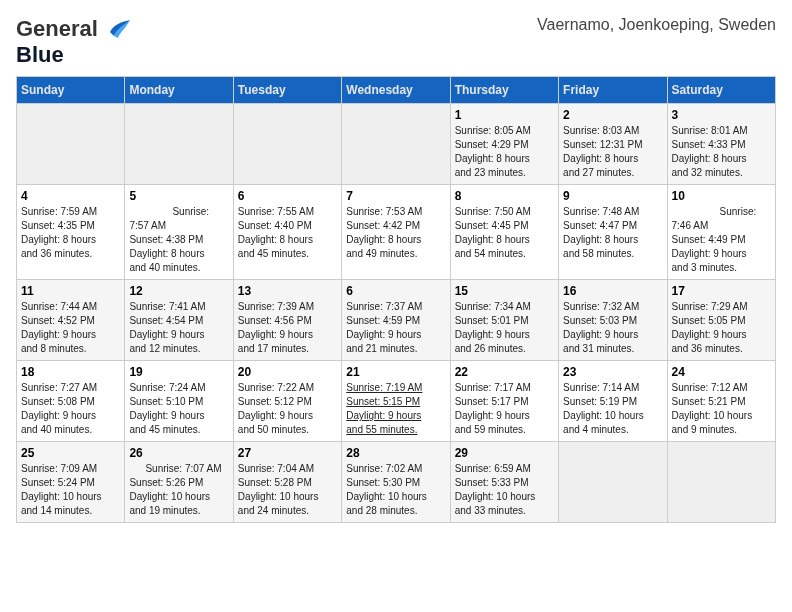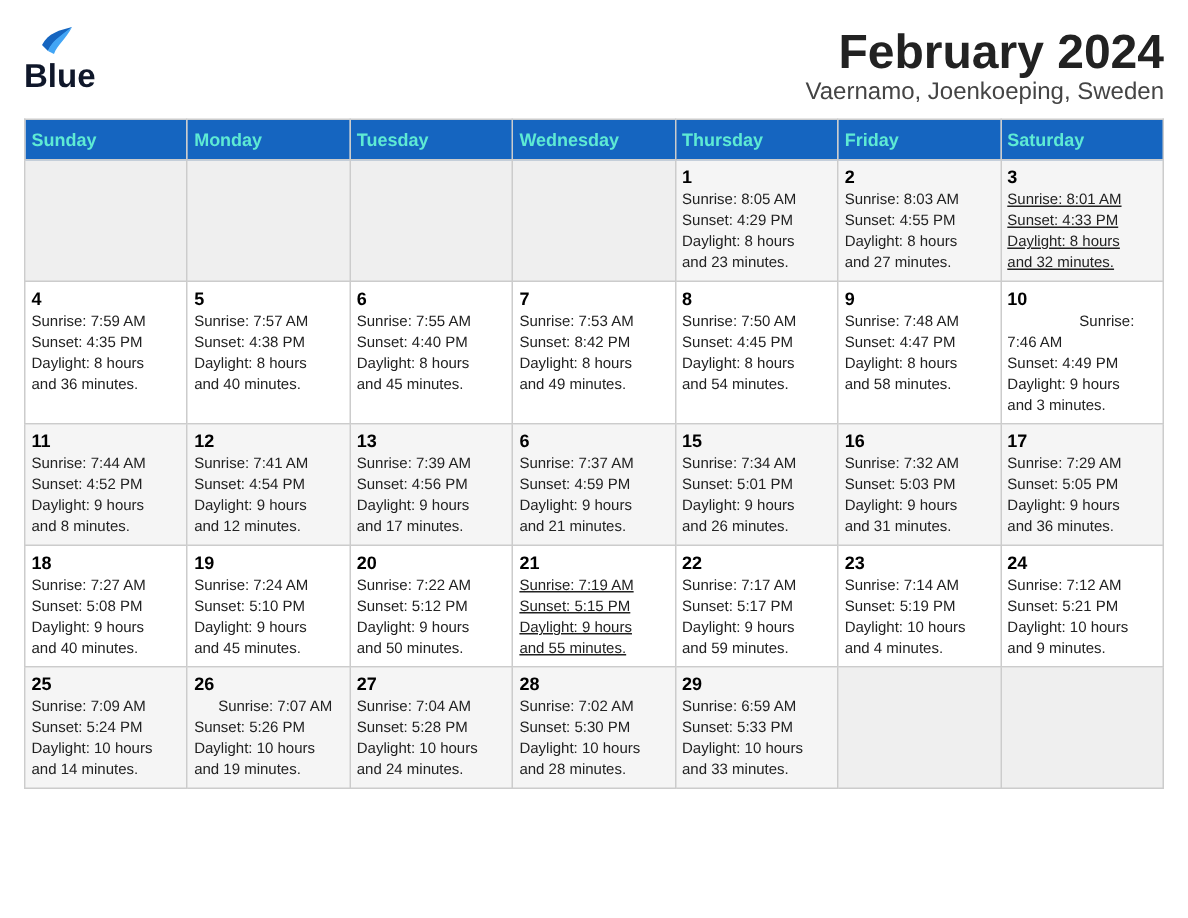--- a/index.html
+++ b/index.html
@@ -38,21 +38,21 @@
       font-weight: normal;
       color: #444;
     }
     table {
       width: 100%;
       border-collapse: collapse;
       font-size: 11px;
     }
     thead tr th {
       background-color: #1565c0;
-      color: #5eead4;
+      color: #e5e5e5;
       padding: 6px 4px;
       text-align: left;
       font-size: 12px;
       border: 1px solid #ccc;
     }
     tbody tr td {
       border: 1px solid #ccc;
       vertical-align: top;
       padding: 4px;
       width: calc(100% / 7);
@@ -81,31 +81,31 @@
       line-height: 1.4;
       color: #222;
     }
   </style>
 </head>
 <body>
 
 <div class="header">
   <div class="logo">
     <div class="logo-line">
+      <span style="font-size:22px;font-weight:bold;color:#333;">General</span>
       <svg width="32" height="22" viewBox="0 0 32 22" style="margin-left:2px;">
         <path d="M10 14 C14 6, 22 4, 30 2 C24 8, 18 10, 14 18 Z" fill="#1565c0"></path>
         <path d="M14 18 C16 12, 22 8, 30 2 C26 10, 20 14, 18 20 Z" fill="#42a5f5"></path>
       </svg>
     </div>
     <div>
       <span style="font-size:22px;font-weight:bold;color:#0f172a;">Blue</span>
     </div>
   </div>
   <div class="title-block">
-    <h1>February 2024</h1>
     <h2>Vaernamo, Joenkoeping, Sweden</h2>
   </div>
 </div>
 
 <table>
   <thead>
     <tr>
       <th>Sunday</th>
       <th>Monday</th>
       <th>Tuesday</th>
@@ -119,43 +119,43 @@
   <tr>
         <td class="empty"></td>
         <td class="empty"></td>
         <td class="empty"></td>
         <td class="empty"></td>
         <td><span class="day-num">1</span><span class="day-info" style="white-space: pre-line;">Sunrise: 8:05 AM
 Sunset: 4:29 PM
 Daylight: 8 hours
 and 23 minutes.</span></td>
         <td><span class="day-num">2</span><span class="day-info" style="white-space: pre-line;">Sunrise: 8:03 AM
-Sunset: 4:55 PM
+Sunset: 12:31 PM
 Daylight: 8 hours
 and 27 minutes.</span></td>
-        <td><span class="day-num">3</span><span class="day-info" style="white-space: pre-line; text-decoration: underline;">Sunrise: 8:01 AM
+        <td><span class="day-num">3</span><span class="day-info" style="white-space: pre-line;">Sunrise: 8:01 AM
 Sunset: 4:33 PM
 Daylight: 8 hours
 and 32 minutes.</span></td>
       </tr>
       <tr>
         <td><span class="day-num">4</span><span class="day-info" style="white-space: pre-line;">Sunrise: 7:59 AM
 Sunset: 4:35 PM
 Daylight: 8 hours
 and 36 minutes.</span></td>
-        <td><span class="day-num">5</span><span class="day-info" style="white-space: pre-line;">Sunrise: 7:57 AM
+        <td><span class="day-num">5</span><span class="day-info" style="white-space: pre-line; margin-left: 43px;">Sunrise: 7:57 AM
 Sunset: 4:38 PM
 Daylight: 8 hours
 and 40 minutes.</span></td>
         <td><span class="day-num">6</span><span class="day-info" style="white-space: pre-line;">Sunrise: 7:55 AM
 Sunset: 4:40 PM
 Daylight: 8 hours
 and 45 minutes.</span></td>
         <td><span class="day-num">7</span><span class="day-info" style="white-space: pre-line;">Sunrise: 7:53 AM
-Sunset: 8:42 PM
+Sunset: 4:42 PM
 Daylight: 8 hours
 and 49 minutes.</span></td>
         <td><span class="day-num">8</span><span class="day-info" style="white-space: pre-line;">Sunrise: 7:50 AM
 Sunset: 4:45 PM
 Daylight: 8 hours
 and 54 minutes.</span></td>
         <td><span class="day-num">9</span><span class="day-info" style="white-space: pre-line;">Sunrise: 7:48 AM
 Sunset: 4:47 PM
 Daylight: 8 hours
 and 58 minutes.</span></td>

